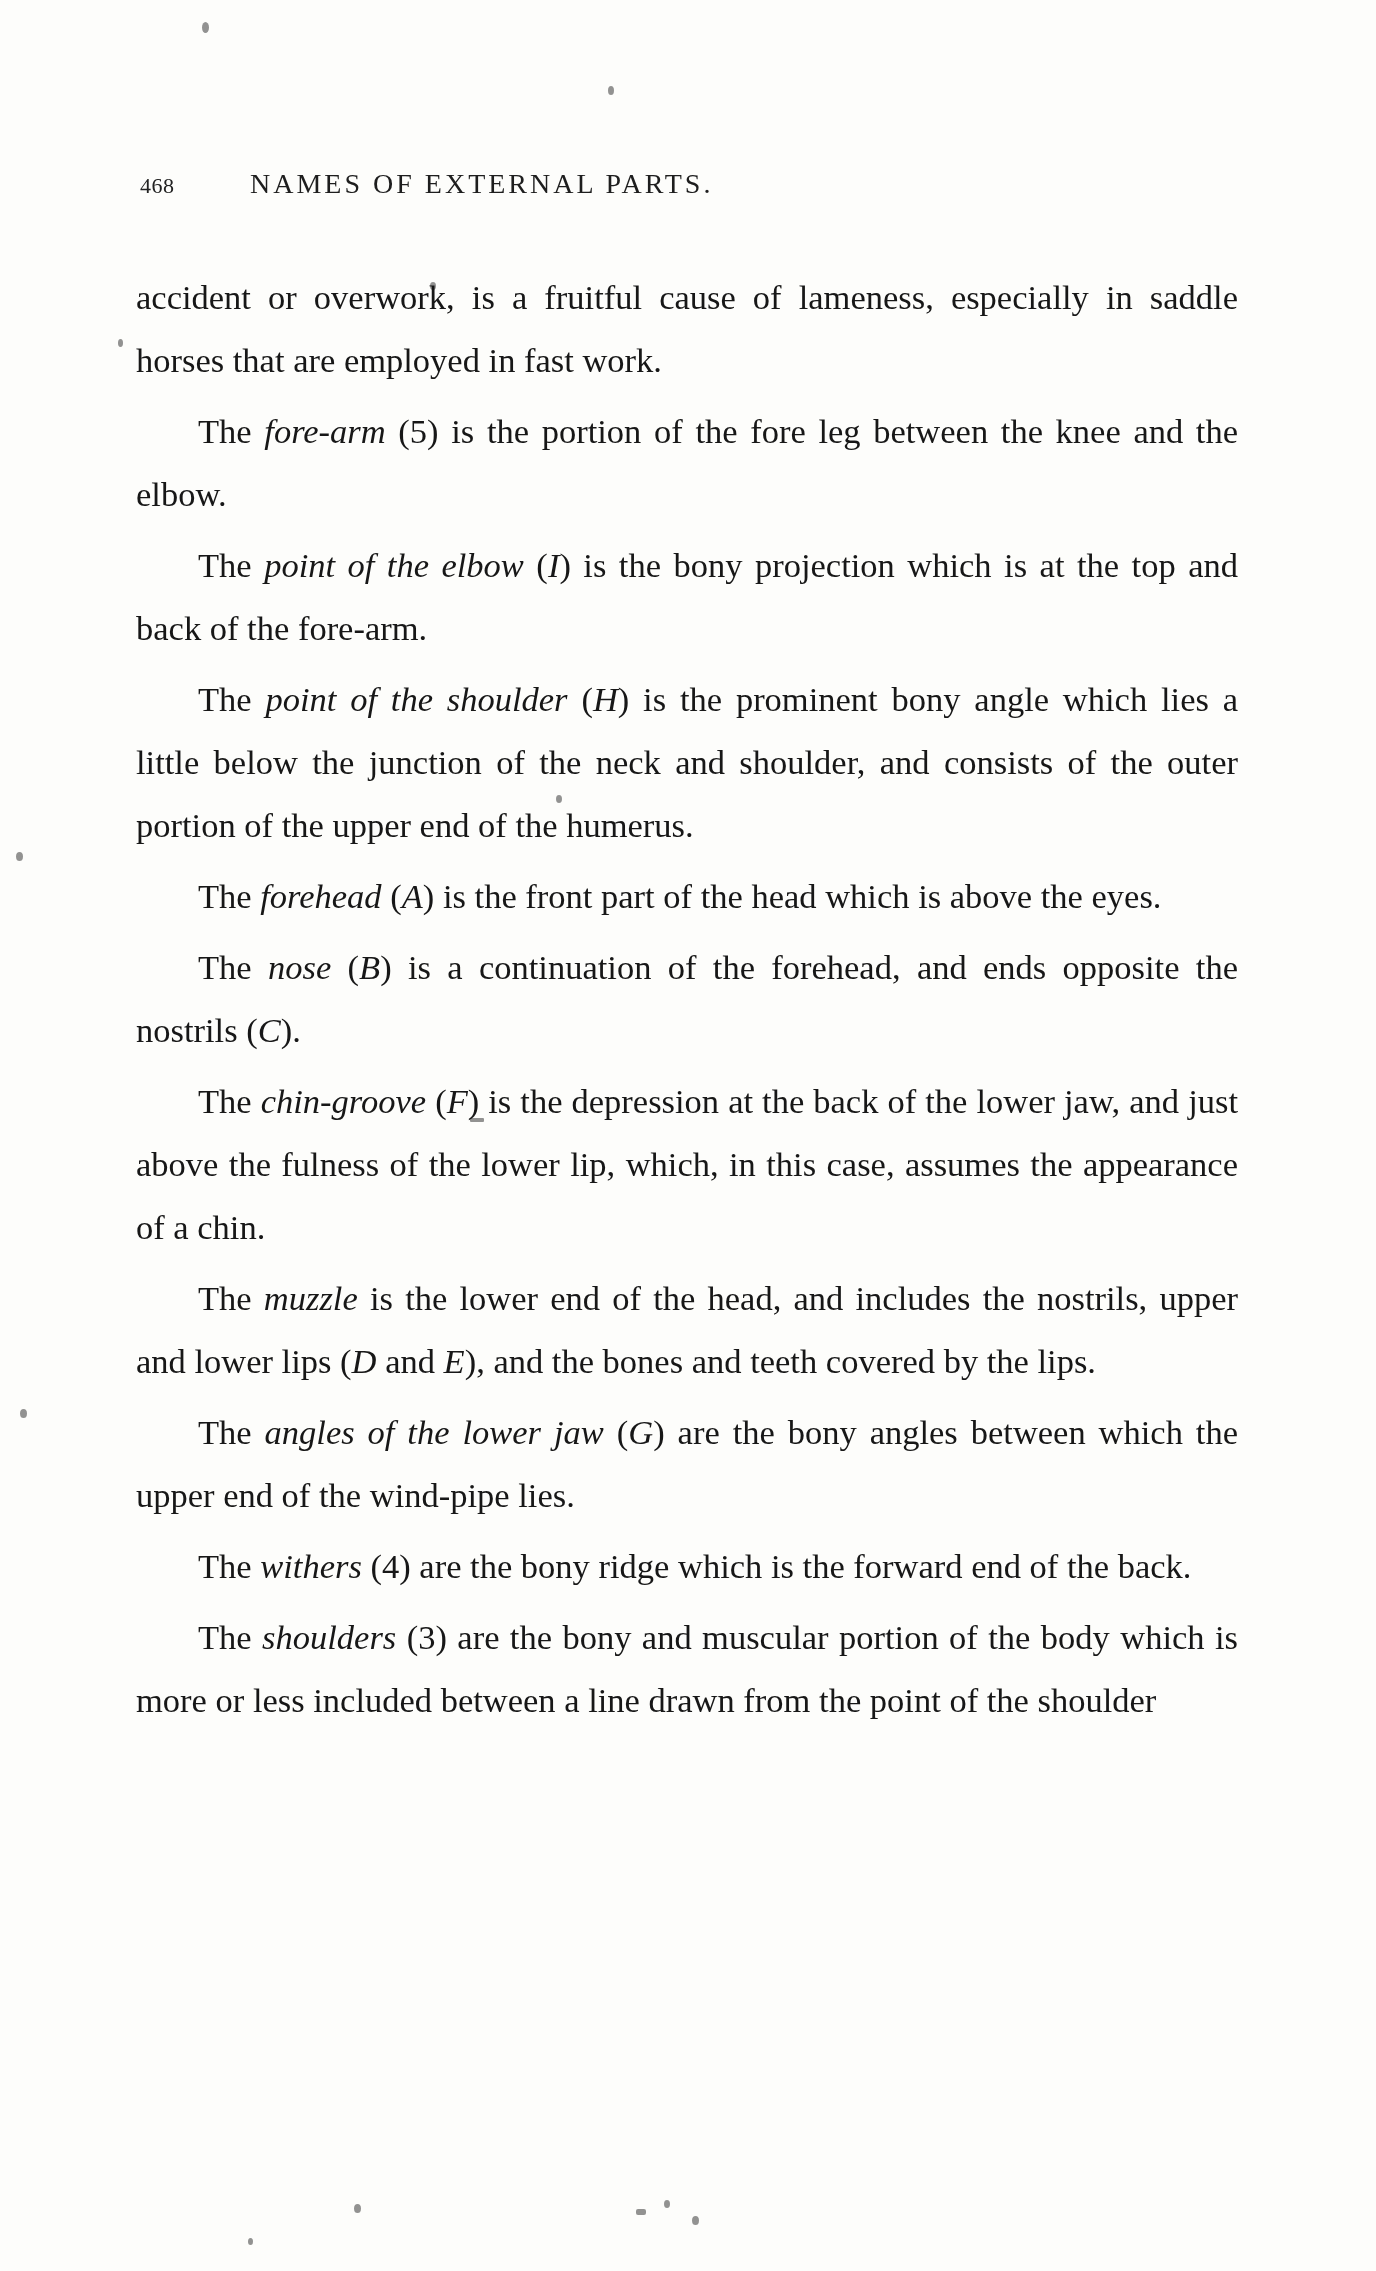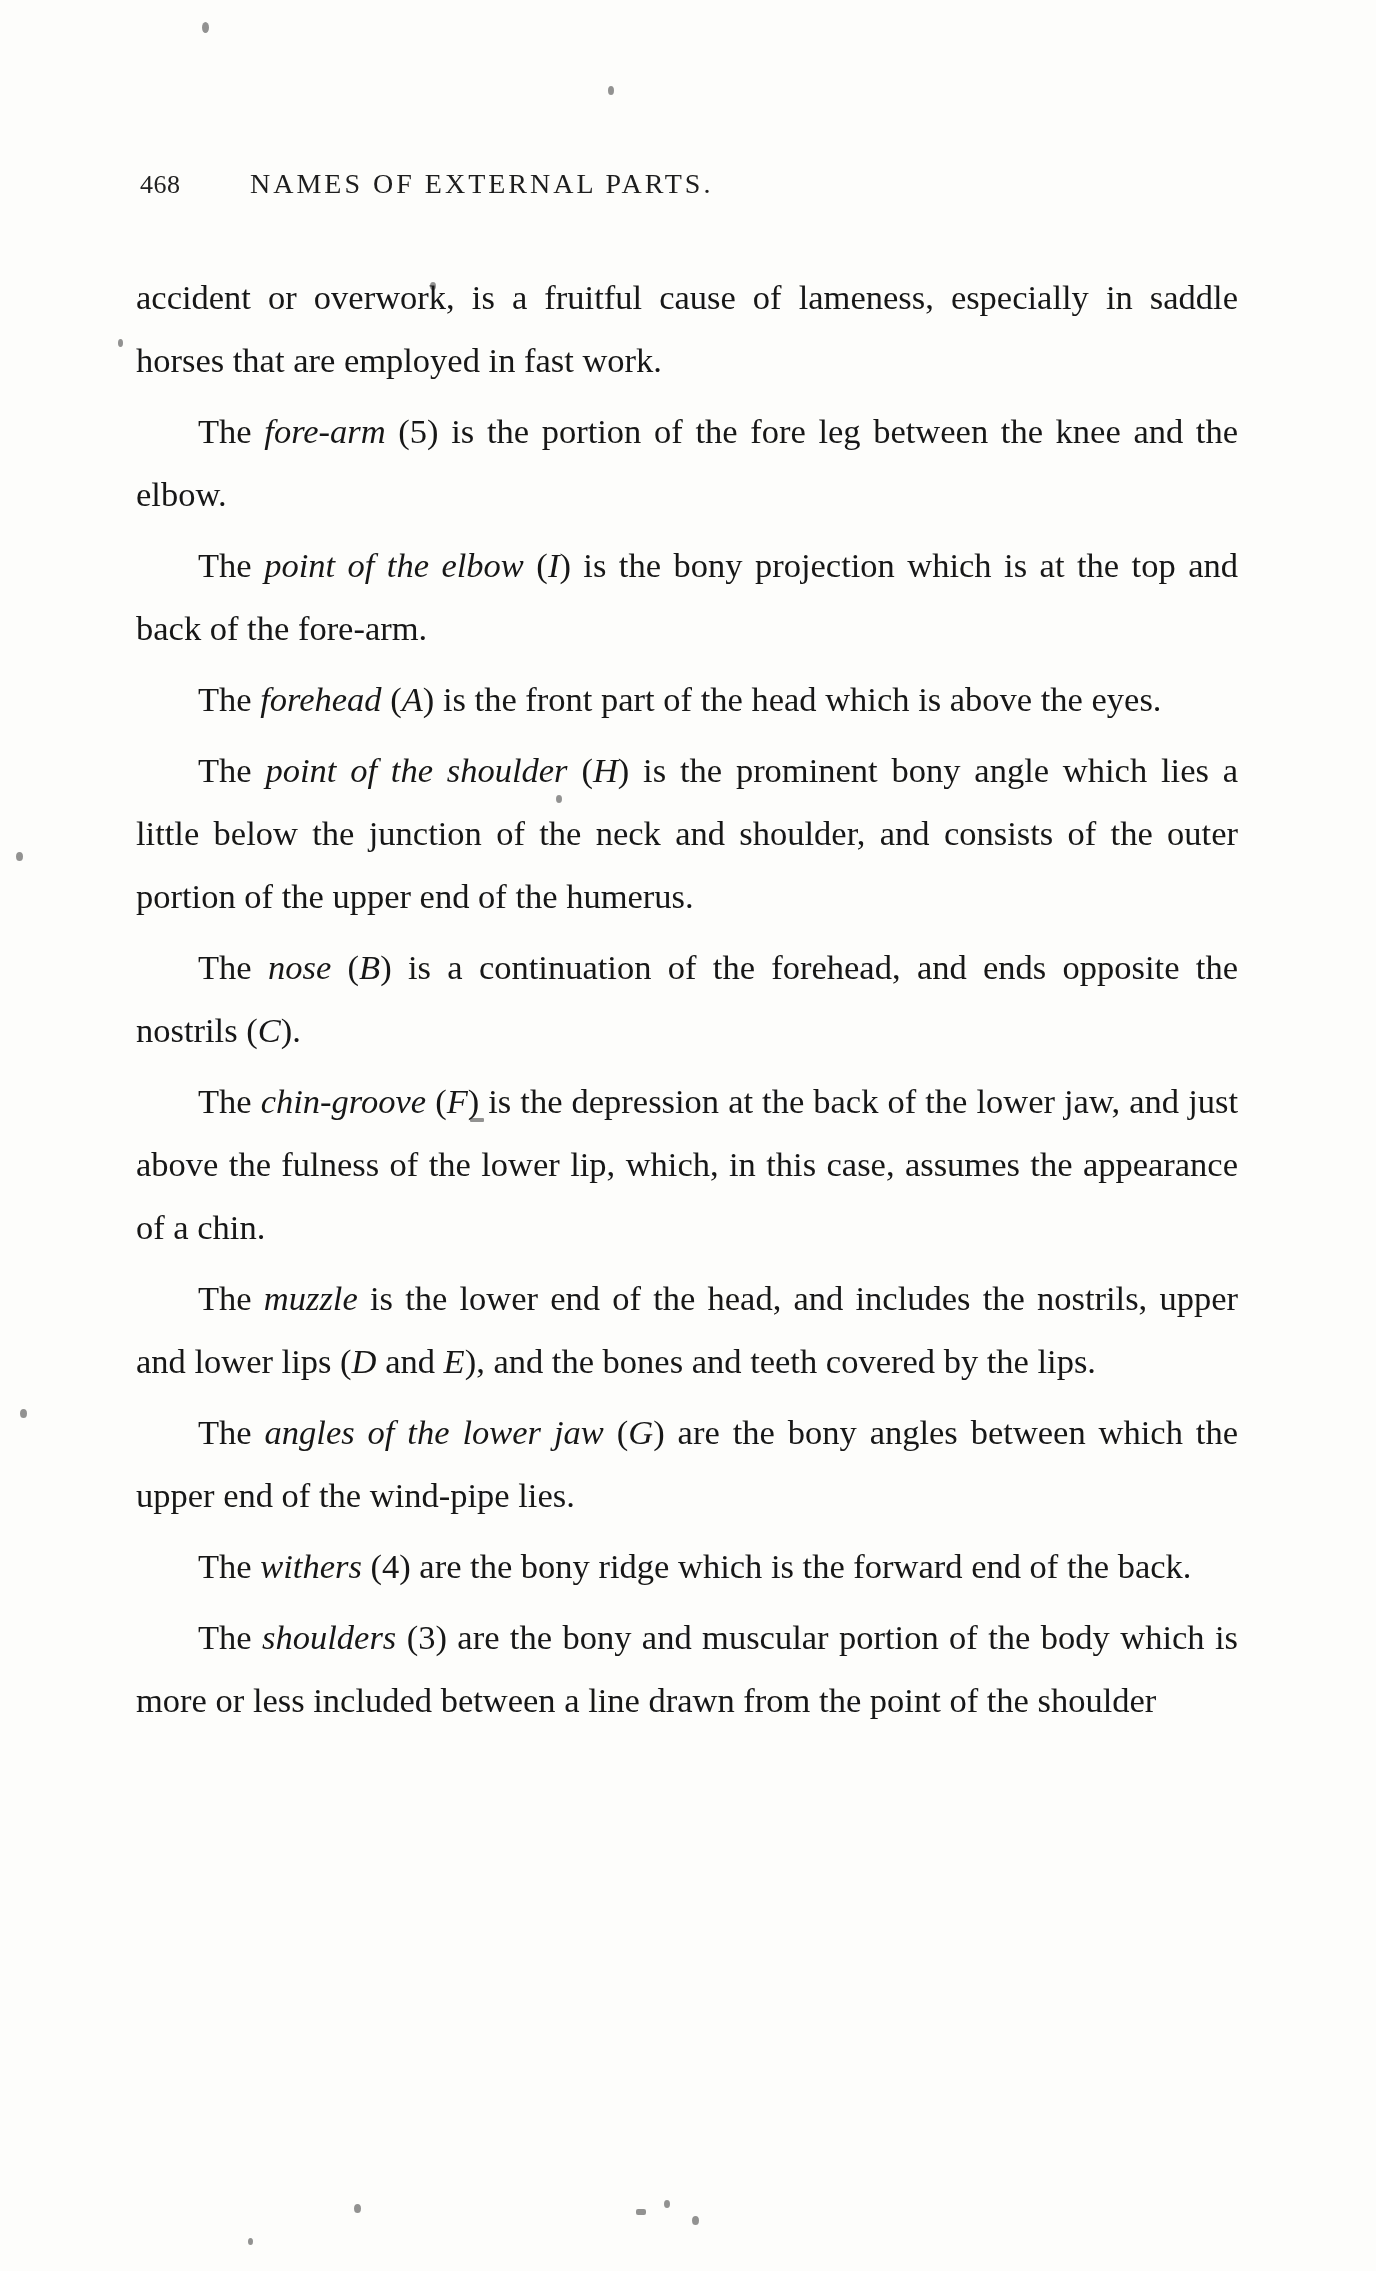--- a/index.html
+++ b/index.html
@@ -31,21 +31,21 @@
   }
   .header {
     position: absolute;
     top: 168px;
     left: 140px;
     width: 1096px;
     display: flex;
     align-items: baseline;
   }
   .folio {
-    font-size: 26px;
+    font-size: 22px;
     letter-spacing: .5px;
     color: #222;
     width: 110px;
     flex: 0 0 110px;
   }
   .running-head {
     font-size: 28px;
     letter-spacing: 3.0px;
     color: #1e1e1e;
     white-space: nowrap;
@@ -93,22 +93,22 @@
 
   <div class="header">
     <span class="folio">468</span>
     <span class="running-head">NAMES OF EXTERNAL PARTS.</span>
   </div>
 
   <div class="body-text" id="body-text">
       <p><span>accident or overwork, is a fruitful cause of lameness, especially in saddle horses that are employed in fast work.</span></p>
       <p class="indent"><span>The </span><i>fore-arm</i><span> (5) is the portion of the fore leg between the knee and the elbow.</span></p>
       <p class="indent"><span>The </span><i>point of the elbow</i><span> (</span><i>I</i><span>) is the bony projection which is at the top and back of the fore-arm.</span></p>
+      <p class="indent"><span>The </span><i>point of the shoulder</i><span> (</span><i>H</i><span>) is the prominent bony angle which lies a little below the junction of the neck and shoulder, and consists of the outer portion of the upper end of the humerus.</span></p>
       <p class="indent"><span>The </span><i>forehead</i><span> (</span><i>A</i><span>) is the front part of the head which is above the eyes.</span></p>
-      <p class="indent"><span>The </span><i>point of the shoulder</i><span> (</span><i>H</i><span>) is the prominent bony angle which lies a little below the junction of the neck and shoulder, and consists of the outer portion of the upper end of the humerus.</span></p>
       <p class="indent"><span>The </span><i>nose</i><span> (</span><i>B</i><span>) is a continuation of the forehead, and ends opposite the nostrils (</span><i>C</i><span>).</span></p>
       <p class="indent"><span>The </span><i>chin-groove</i><span> (</span><i>F</i><span>) is the depression at the back of the lower jaw, and just above the fulness of the lower lip, which, in this case, assumes the appearance of a chin.</span></p>
       <p class="indent"><span>The </span><i>muzzle</i><span> is the lower end of the head, and includes the nostrils, upper and lower lips (</span><i>D</i><span> and </span><i>E</i><span>), and the bones and teeth covered by the lips.</span></p>
       <p class="indent"><span>The </span><i>angles of the lower jaw</i><span> (</span><i>G</i><span>) are the bony angles between which the upper end of the wind-pipe lies.</span></p>
       <p class="indent"><span>The </span><i>withers</i><span> (4) are the bony ridge which is the forward end of the back.</span></p>
       <p class="indent"><span>The </span><i>shoulders</i><span> (3) are the bony and muscular portion of the body which is more or less included between a line drawn from the point of the shoulder</span></p>
     </div>
 
 </div>
 

